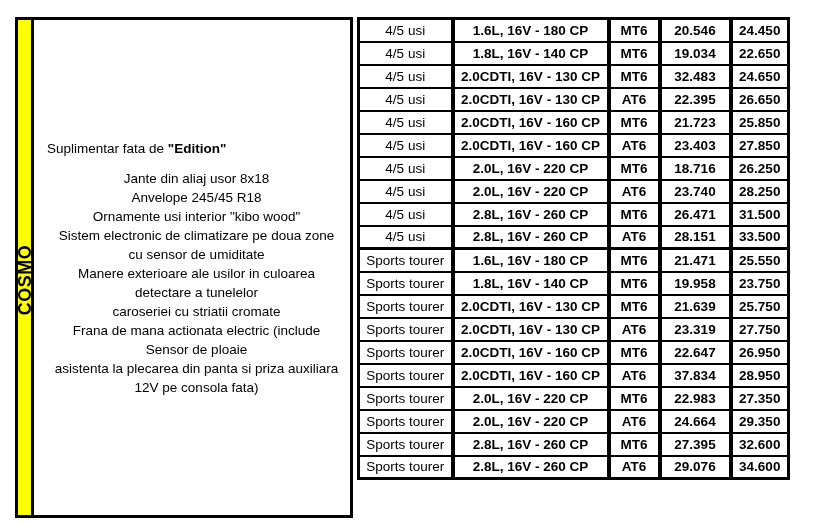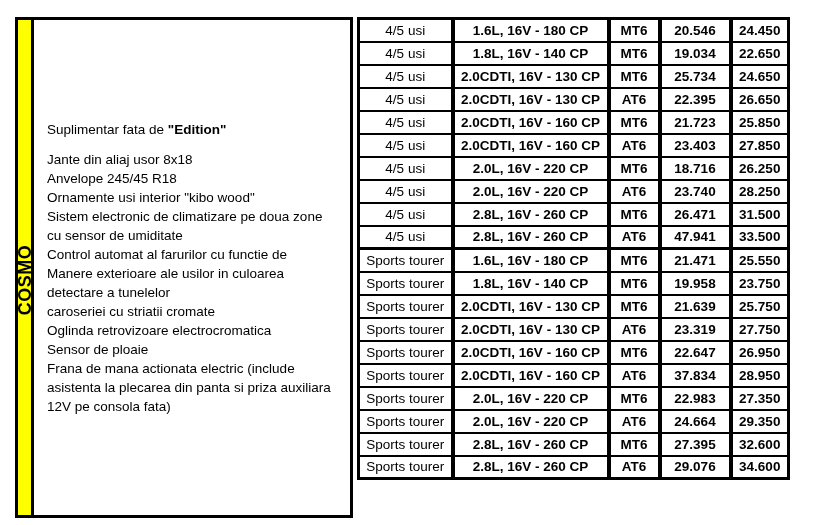--- a/index.html
+++ b/index.html
@@ -36,21 +36,21 @@
     white-space: nowrap;
   }
   .desc {
     flex: 1 1 auto;
     display: flex; flex-direction: column; justify-content: center;
     padding-left: 13px; padding-right: 4px;
     font-size: 13.5px; line-height: 19px;
   }
   .desc-title { margin-bottom: 11px; }
   .desc-title b { font-weight: bold; }
-  .feature-line { white-space: nowrap; }
+  .feature-line { white-space: nowrap; text-align: center; }
 
   
   .price-table {
     position: absolute; left: 357px; top: 17px;
   }
   table {
     border-collapse: collapse;
     table-layout: fixed;
     width: 430px;
   }
@@ -82,27 +82,25 @@
     <div class="trim-bar" style="background:#ffff00;">
       <span class="trim-label">COSMO</span>
     </div>
     <div class="desc">
       <div class="desc-title"><span>Suplimentar fata de </span><b>"Edition"</b></div>
       <div class="feature-line">Jante din aliaj usor 8x18</div>
       <div class="feature-line">Anvelope 245/45 R18</div>
       <div class="feature-line">Ornamente usi interior "kibo wood"</div>
       <div class="feature-line">Sistem electronic de climatizare pe doua zone</div>
       <div class="feature-line">cu sensor de umiditate</div>
-      <div class="feature-line">Control automat al farurilor cu functie de</div>
       <div class="feature-line">Manere exterioare ale usilor in culoarea</div>
       <div class="feature-line">detectare a tunelelor</div>
       <div class="feature-line">caroseriei cu striatii cromate</div>
-      <div class="feature-line">Oglinda retrovizoare electrocromatica</div>
+      <div class="feature-line">Frana de mana actionata electric (include</div>
       <div class="feature-line">Sensor de ploaie</div>
-      <div class="feature-line">Frana de mana actionata electric (include</div>
       <div class="feature-line">asistenta la plecarea din panta si priza auxiliara</div>
       <div class="feature-line">12V pe consola fata)</div>
     </div>
   </div>
 
   <div class="price-table">
     <table>
       <colgroup>
           <col style="width:94px">
           <col style="width:156px">
@@ -122,21 +120,21 @@
             <td class="c-body">4/5 usi</td>
             <td class="c-eng">1.8L, 16V - 140 CP</td>
             <td class="c-trn">MT6</td>
             <td class="c-p1">19.034</td>
             <td class="c-p2">22.650</td>
           </tr>
         <tr>
             <td class="c-body">4/5 usi</td>
             <td class="c-eng">2.0CDTI, 16V - 130 CP</td>
             <td class="c-trn">MT6</td>
-            <td class="c-p1">25.734</td>
+            <td class="c-p1">32.483</td>
             <td class="c-p2">24.650</td>
           </tr>
         <tr>
             <td class="c-body">4/5 usi</td>
             <td class="c-eng">2.0CDTI, 16V - 130 CP</td>
             <td class="c-trn">AT6</td>
             <td class="c-p1">22.395</td>
             <td class="c-p2">26.650</td>
           </tr>
         <tr>
@@ -171,21 +169,21 @@
             <td class="c-body">4/5 usi</td>
             <td class="c-eng">2.8L, 16V - 260 CP</td>
             <td class="c-trn">MT6</td>
             <td class="c-p1">26.471</td>
             <td class="c-p2">31.500</td>
           </tr>
         <tr class="block-end">
             <td class="c-body">4/5 usi</td>
             <td class="c-eng">2.8L, 16V - 260 CP</td>
             <td class="c-trn">AT6</td>
-            <td class="c-p1">47.941</td>
+            <td class="c-p1">28.151</td>
             <td class="c-p2">33.500</td>
           </tr>
         <tr class="block-start">
             <td class="c-body">Sports tourer</td>
             <td class="c-eng">1.6L, 16V - 180 CP</td>
             <td class="c-trn">MT6</td>
             <td class="c-p1">21.471</td>
             <td class="c-p2">25.550</td>
           </tr>
         <tr>

